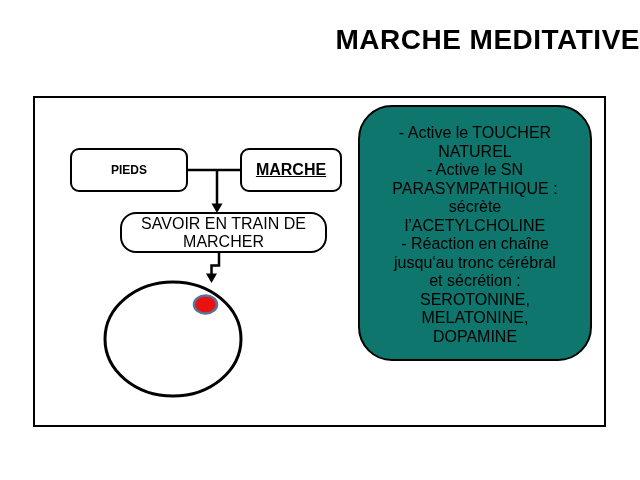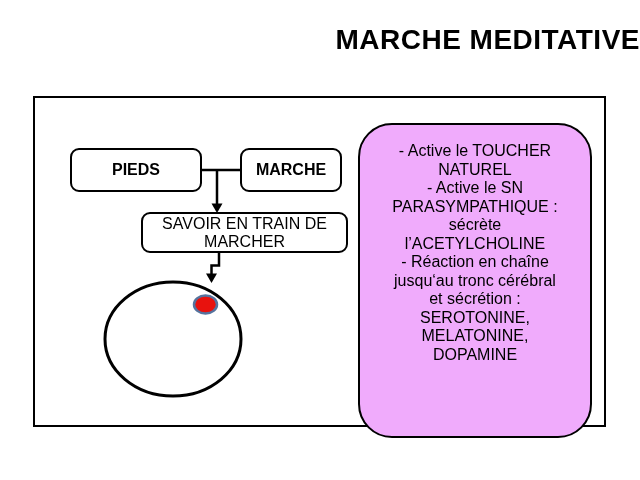--- a/index.html
+++ b/index.html
@@ -37,45 +37,44 @@
     border-radius: 9px;
     background: #fff;
     display: flex;
     align-items: center;
     justify-content: center;
     text-align: center;
     box-sizing: border-box;
   }
   .node-pieds {
     left: 70px; top: 148px;
-    width: 132px; height: 44px;
-    font-size: 16px; font-weight: 700;
+    width: 118px; height: 44px;
+    font-size: 12px; font-weight: 700;
   }
   .node-marche {
     left: 240px; top: 148px;
     width: 102px; height: 44px;
-    font-size: 16px; font-weight: 700;
+    font-size: 16px; font-weight: 700; text-decoration: underline;
   }
   .node-savoir {
     left: 120px; top: 212px;
     width: 207px; height: 41px;
-    border-radius: 9px;
+    border-radius: 16px;
     font-size: 16px; font-weight: 400;
     line-height: 18px;
     white-space: pre-line;
-    margin-left: 21px;
   }
 
   .info-box {
     position: absolute;
-    left: 358px; top: 123px;
-    width: 234px; height: 315px;
+    left: 358px; top: 105px;
+    width: 234px; height: 256px;
     border: 2.5px solid #000;
     border-radius: 34px;
-    background: #f0abfc;
+    background: #0f766e;
     box-sizing: border-box;
     display: flex;
     justify-content: center;
   }
   .info-text {
     margin-top: 17px;
     font-size: 16px;
     line-height: 18.5px;
     text-align: center;
     white-space: pre-line;

